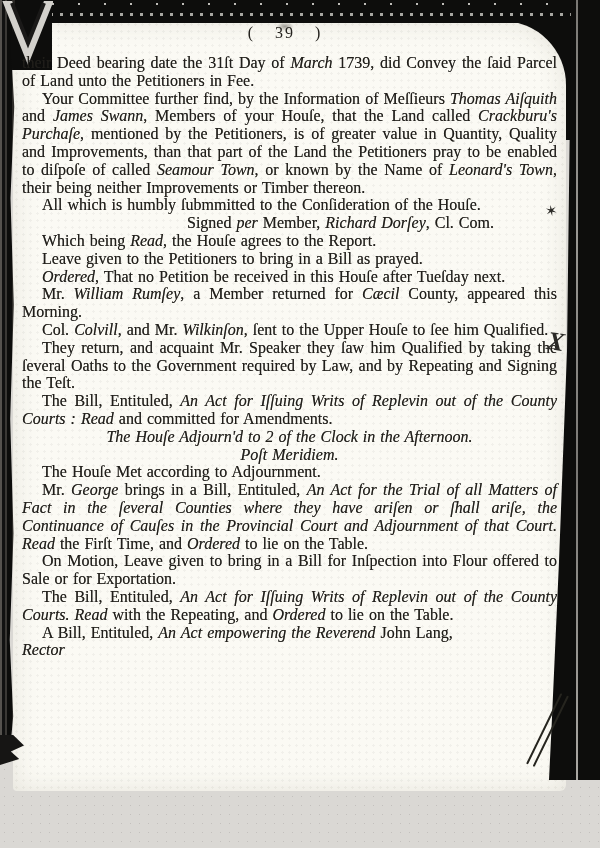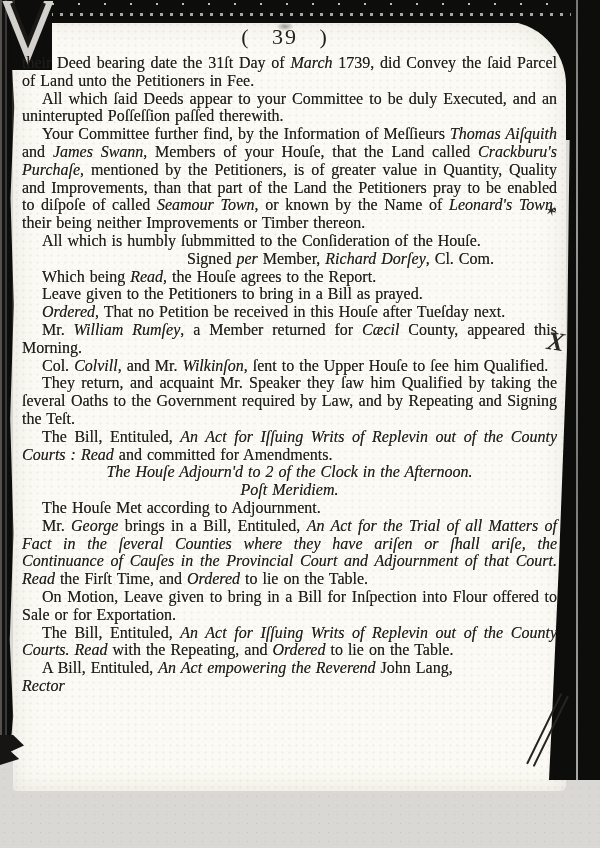--- a/index.html
+++ b/index.html
@@ -53,21 +53,21 @@
     background:#fbfaf4;border-radius:4px 64px 6px 4px;
     box-shadow:inset 0 0 26px rgba(70,62,48,.12);
   }
   .page::after{
     content:"";position:absolute;inset:0;border-radius:inherit;pointer-events:none;
     background-image:radial-gradient(rgba(62,56,44,.05) 1px,transparent 1.3px);
     background-size:7px 7px;
   }
   .page-num{
     position:absolute;left:0;right:30px;top:24px;z-index:4;text-align:center;
-    font-size:22px;color:#24221e;word-spacing:14px;letter-spacing:2px;
+    font-size:16px;color:#24221e;word-spacing:14px;letter-spacing:2px;
   }
   .smudge{position:absolute;left:276px;top:22px;width:18px;height:9px;z-index:4;border-radius:50%;
     background:radial-gradient(rgba(70,66,58,.5),rgba(70,66,58,0) 70%);filter:blur(.5px);}
   
   .text-block{
     position:absolute;left:22px;top:54px;width:535px;z-index:4;
     font-size:16px;line-height:17.8px;color:#211f1b;
     text-shadow:0 0 .5px rgba(33,31,27,.65);
     word-spacing:1px;
   }
@@ -103,21 +103,20 @@
       <polyline points="7,2 27,52 47,2" fill="none" stroke="#d3d1cc" stroke-width="9" stroke-linecap="square"></polyline>
       <polyline points="11,2 27,42 43,2" fill="none" stroke="#1a1918" stroke-width="4"></polyline>
     </svg>
   </div>
 
   <div class="smudge"></div>
   <div class="page-num">( 39 )</div>
 
   <div class="text-block">
       <p class="cont"><span>their Deed bearing date the 31ſt Day of </span><span class="it">March</span><span> 1739, did Convey the ſaid Parcel of Land unto the Petitioners in Fee.</span></p>
-      <p class="ind"><span>All which ſaid Deeds appear to your Committee to be duly Executed, and an uninterupted Poſſeſſion paſſed therewith.</span></p>
       <p class="ind"><span>Your Committee further find, by the Information of Meſſieurs </span><span class="it">Thomas Aiſquith</span><span> and </span><span class="it">James Swann</span><span>, Members of your Houſe, that the Land called </span><span class="it">Crackburu's Purchaſe</span><span>, mentioned by the Petitioners, is of greater value in Quantity, Quality and Improvements, than that part of the Land the Petitioners pray to be enabled to diſpoſe of called </span><span class="it">Seamour Town</span><span>, or known by the Name of </span><span class="it">Leonard's Town</span><span>, their being neither Improvements or Timber thereon.</span></p>
       <p class="ind"><span>All which is humbly ſubmmitted to the Conſideration of the Houſe.</span></p>
       <p class="signed"><span>Signed </span><span class="it">per</span><span> Member,  </span><span class="it">Richard Dorſey</span><span>, Cl. Com.</span></p>
       <p class="ind"><span>Which being </span><span class="it">Read</span><span>, the Houſe agrees to the Report.</span></p>
       <p class="ind"><span>Leave given to the Petitioners to bring in a Bill as prayed.</span></p>
       <p class="ind"><span class="it">Ordered</span><span>, That no Petition be received in this Houſe after Tueſday next.</span></p>
       <p class="ind"><span>Mr. </span><span class="it">William Rumſey</span><span>, a Member returned for </span><span class="it">Cæcil</span><span> County, appeared this Morning.</span></p>
       <p class="ind"><span>Col. </span><span class="it">Colvill</span><span>, and Mr. </span><span class="it">Wilkinſon</span><span>, ſent to the Upper Houſe to ſee him Qualified.</span></p>
       <p class="ind"><span>They return, and acquaint Mr. Speaker they ſaw him Qualified by taking the ſeveral Oaths to the Government required by Law, and by Repeating and Signing the Teſt.</span></p>
       <p class="ind"><span>The Bill, Entituled, </span><span class="it">An Act for Iſſuing Writs of Replevin out of the County Courts :</span><span>  </span><span class="it">Read</span><span> and committed for Amendments.</span></p>

